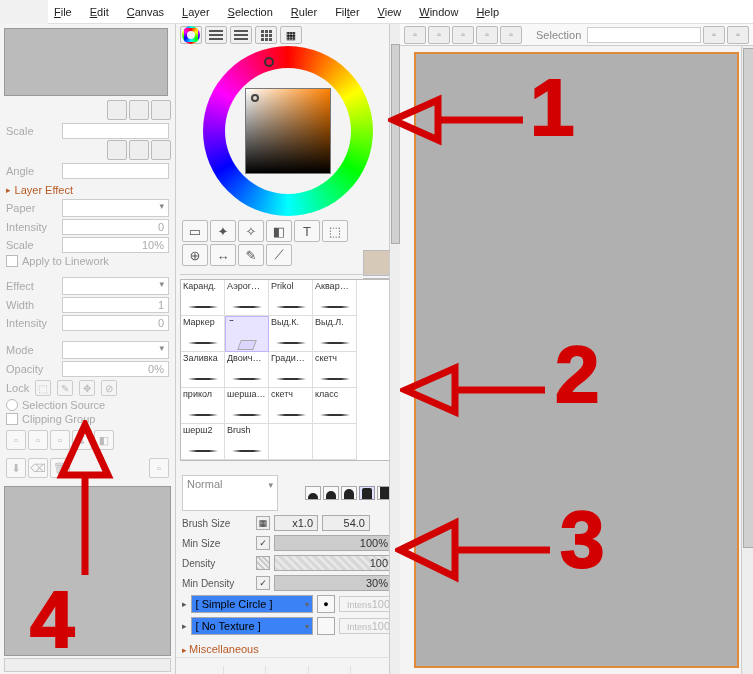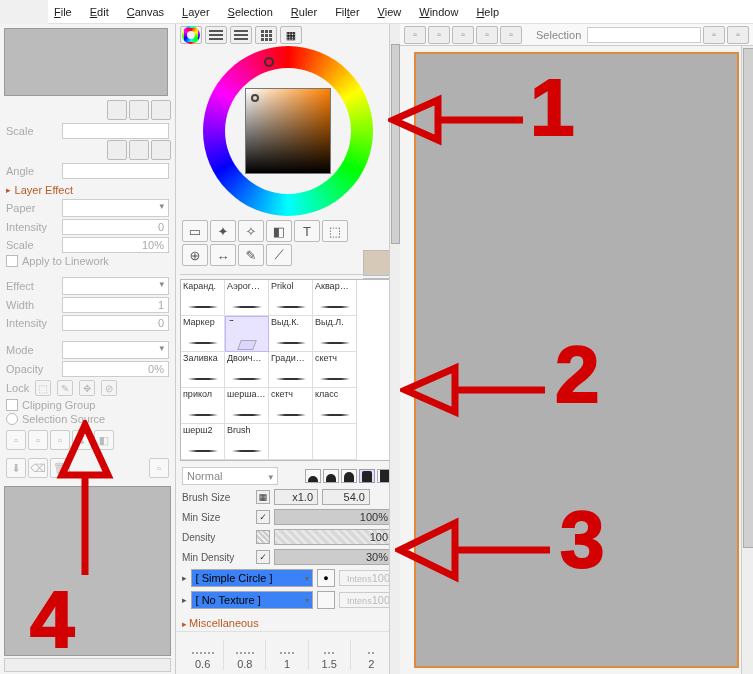--- a/index.html
+++ b/index.html
@@ -48,33 +48,33 @@
   .color-wheel::after { content:""; position:absolute; inset:22px; border-radius:50%; background:#f4f4f4; }
   .sv-box { position:absolute; width:86px; height:86px; left:50%; top:50%; transform:translate(-50%,-50%); background: linear-gradient(to bottom, rgba(0,0,0,0), #000), linear-gradient(to right, #fff, #ff8000); z-index:2; border:1px solid #777;}
   .hue-marker { position:absolute; width:10px; height:10px; border:2px solid #333; border-radius:50%; background:transparent; left:61px; top:11px; z-index:3;}
   .sv-marker { position:absolute; width:8px; height:8px; border:2px solid #444; border-radius:50%; left:5px; top:5px; }
 
   .tools-grid { display: grid; grid-template-columns: repeat(6, 26px); gap: 2px; padding: 4px 6px; }
   .tool { width: 26px; height: 22px; border: 1px solid #bbb; border-radius: 2px; background: #f8f8f8; display:flex; align-items:center; justify-content:center; color:#555; font-size:13px; }
   .swatches-right { position:absolute; right:6px; top:226px; display:flex; flex-direction:column; gap:2px;}
   .swatch { width:30px; height:26px; border:1px solid #bbb; }
 
-  .brush-grid-wrap { position: relative; margin: 4px 4px 0; border-top: 1px solid #ccc; padding-top: 4px; }
+  .brush-grid-wrap { position: relative; margin: 4px 4px 8px; border-top: 1px solid #ccc; padding-top: 4px; }
   .brush-grid { display: grid; grid-template-columns: repeat(4, 44px); grid-auto-rows: 36px; background: #fff; border: 1px solid #bbb; }
   .brush { border-right: 1px solid #ddd; border-bottom: 1px solid #ddd; display:flex; flex-direction:column; align-items:center; justify-content:space-between; padding:1px 0; overflow:hidden; cursor:default;}
   .brush-label { font-size:9px; white-space:nowrap; overflow:hidden; text-overflow:ellipsis; width:100%; text-align:left; padding-left:2px; color:#333;}
   .brush-stroke { width:34px; height:14px; display:flex; align-items:center; justify-content:center; }
   .stroke-line { width:30px; height:2px; background:linear-gradient(to right, transparent, #333 30%, #333 70%, transparent); }
   .stroke-eraser { width:16px; height:10px; background:#dcd6ff; border:1px solid #aaa; transform: skewX(-20deg); }
   .brush.sel { background:#e8e4ff; border:1px solid #bdb6ff;gap:19px; }
   .brush-scroll { position:absolute; right:-10px; top:4px; bottom:0; width:10px; background:#eee; border:1px solid #ccc;}
   .brush-scroll::after{content:"";position:absolute;top:2px;left:1px;right:1px;height:28px;background:#ccc;border:1px solid #aaa;}
 
   .blend-row { display:flex; align-items:center; gap:4px; padding: 6px 6px 2px; }
-  .blend-dd { width:96px; height:18px; }
+  .blend-dd { width:96px; height:36px; }
   .tip-shapes { display:flex; gap:2px; margin-left:auto; }
   .tip { width:16px; height:14px; border:1px solid #aaa; display:flex; align-items:flex-end; justify-content:center; background:#f8f8f8;}
   .tip.sel { background:#e0e0ff; border-color:#99a;}
   .tip-shape { width:10px; background:#222; }
 
   .setting-row { display:flex; align-items:center; padding: 2px 6px; gap:4px; color:#333; }
   .setting-label { width:70px; font-size:10px; color:#555;}
   .link-chk { width:14px; height:14px; border:1px solid #aaa; background:#f0f0f0; display:flex; align-items:center; justify-content:center; font-size:9px;}
   .slider-field { flex:1; height:16px; border:1px solid #aaa; background:#eee; position:relative; text-align:right; padding-right:4px; line-height:14px; font-size:10px; color:#333;}
   .slider-fill { position:absolute; left:0; top:0; bottom:0; background:#ccc; }
@@ -193,26 +193,26 @@
       <div class="param-field">0%</div>
     </div>
   <div class="lockrow">
     <span>Lock</span>
     <span class="lock-icon">⬚</span>
     <span class="lock-icon">✎</span>
     <span class="lock-icon">✥</span>
     <span class="lock-icon">⊘</span>
   </div>
   <div class="chkline">
+      <span class="radio"></span>
+      <span>Selection Source</span>
+    </div>
+  <div class="chkline">
       <span class="chk"></span>
       <span>Clipping Group</span>
-    </div>
-  <div class="chkline">
-      <span class="radio"></span>
-      <span>Selection Source</span>
     </div>
 
   <div class="layer-btnrow">
     <span class="layer-btn">▫</span>
     <span class="layer-btn">▫</span>
     <span class="layer-btn">▫</span>
     <span class="layer-btn">↧</span>
     <span class="layer-btn">◧</span>
   </div>
   <div class="layer-btnrow">

